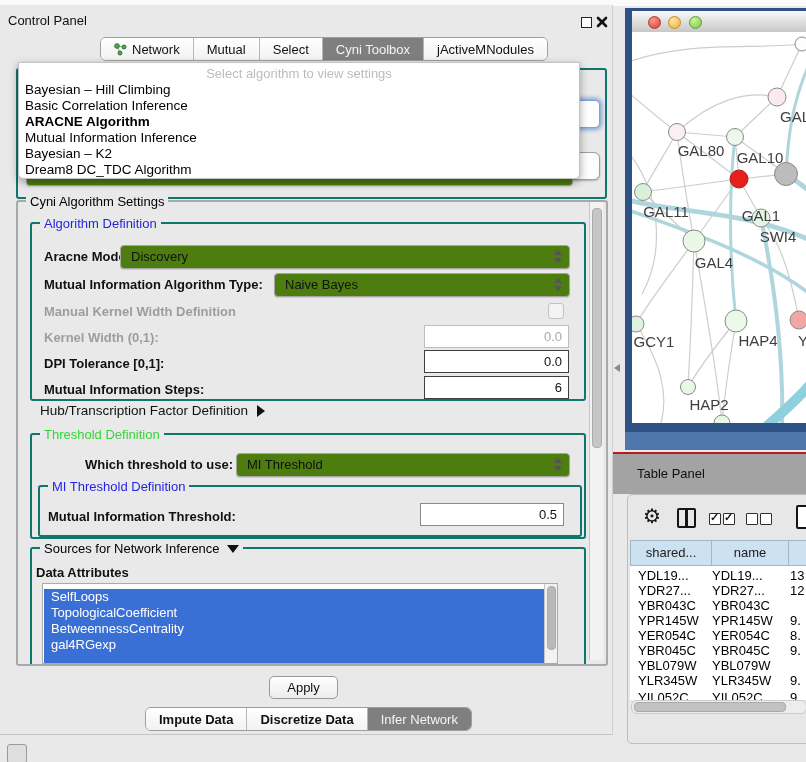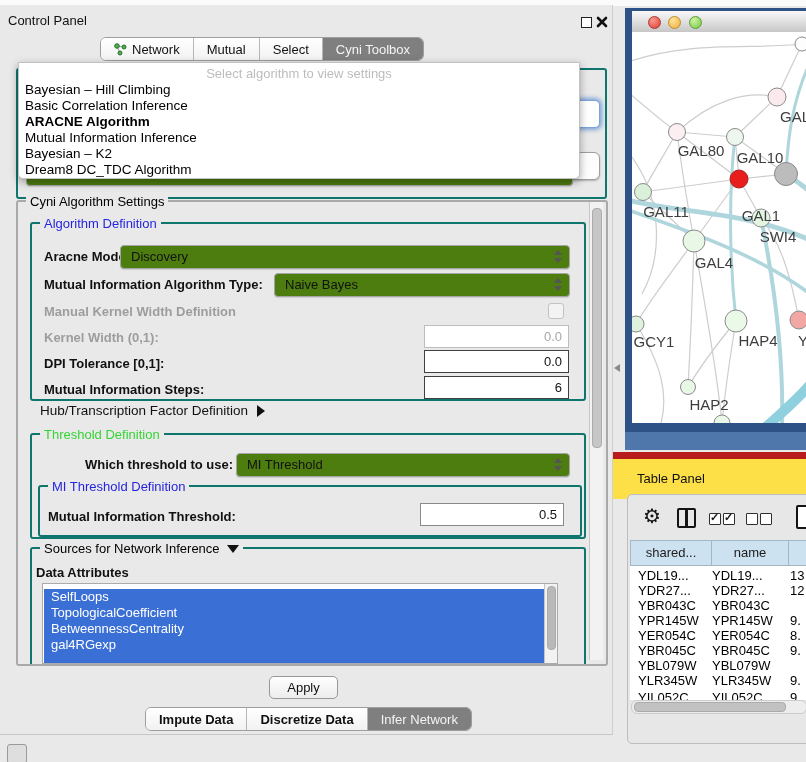--- a/index.html
+++ b/index.html
@@ -91,20 +91,23 @@
         <span>Network</span>
       </div>
       <div class="tabitem">
           <span>Mutual</span>
         </div>
       <div class="tabitem">
           <span>Select</span>
         </div>
       <div class="tabitem sel">
           <span>Cyni Toolbox</span>
+        </div>
+      <div class="tabitem">
+          <span>jActiveMNodules</span>
         </div>
     </div>
 
     <div class="groupbox" style="left:16px;top:63px;width:587px;height:127px;">
 
       <div class="abs" style="left:540px;top:30px;width:40px;height:26px;border:1px solid #7aa4d9;border-radius:5px;background:#fff;box-shadow:0 0 4px 2px rgba(90,140,210,.75);"></div>
       <div class="abs" style="left:508px;top:82px;width:72px;height:26px;border:1px solid #9e9e9e;border-radius:6px;background:#fdfdfd;box-shadow:0 1px 2px rgba(0,0,0,.25);"></div>
     </div>
 
     <div class="combo" style="left:26px;top:155px;width:545px;height:24px;z-index:2;">
@@ -299,21 +302,21 @@
       <span class="netlabel" style="left:34px;top:171px;">GAL11</span>
       <span class="netlabel" style="left:146px;top:196px;">SWI4</span>
       <span class="netlabel" style="left:82px;top:222px;">GAL4</span>
       <span class="netlabel" style="left:22px;top:301px;">GCY1</span>
       <span class="netlabel" style="left:126px;top:300px;">HAP4</span>
       <span class="netlabel" style="left:166px;top:300px;transform:none;">Y</span>
       <span class="netlabel" style="left:77px;top:364px;">HAP2</span>
     </div>
   </div>
 
-  <div class="abs" style="left:613px;top:452px;width:193px;height:40px;background:#fde047;border-top:7px solid #b91c1c;">
+  <div class="abs" style="left:613px;top:452px;width:193px;height:40px;background:#a3a3a3;border-top:2px solid #b91c1c;">
     <span class="lbl" style="left:24px;top:12px;">Table Panel</span>
   </div>
 
   <div class="abs" style="left:627px;top:494px;width:185px;height:248px;background:#e7e7e7;border:1px solid #bdbdbd;border-radius:5px;"></div>
 
   <span class="abs" style="left:643px;top:504px;font-size:20px;color:#141414;">⚙</span>
   <div class="abs" style="left:677px;top:508px;width:15px;height:16px;border:2.5px solid #141414;border-radius:2px;">
     <div class="abs" style="left:6px;top:0;width:2.5px;height:16px;background:#141414;"></div>
   </div>
   <div class="cb checked" style="left:709px;top:513px;"></div>

